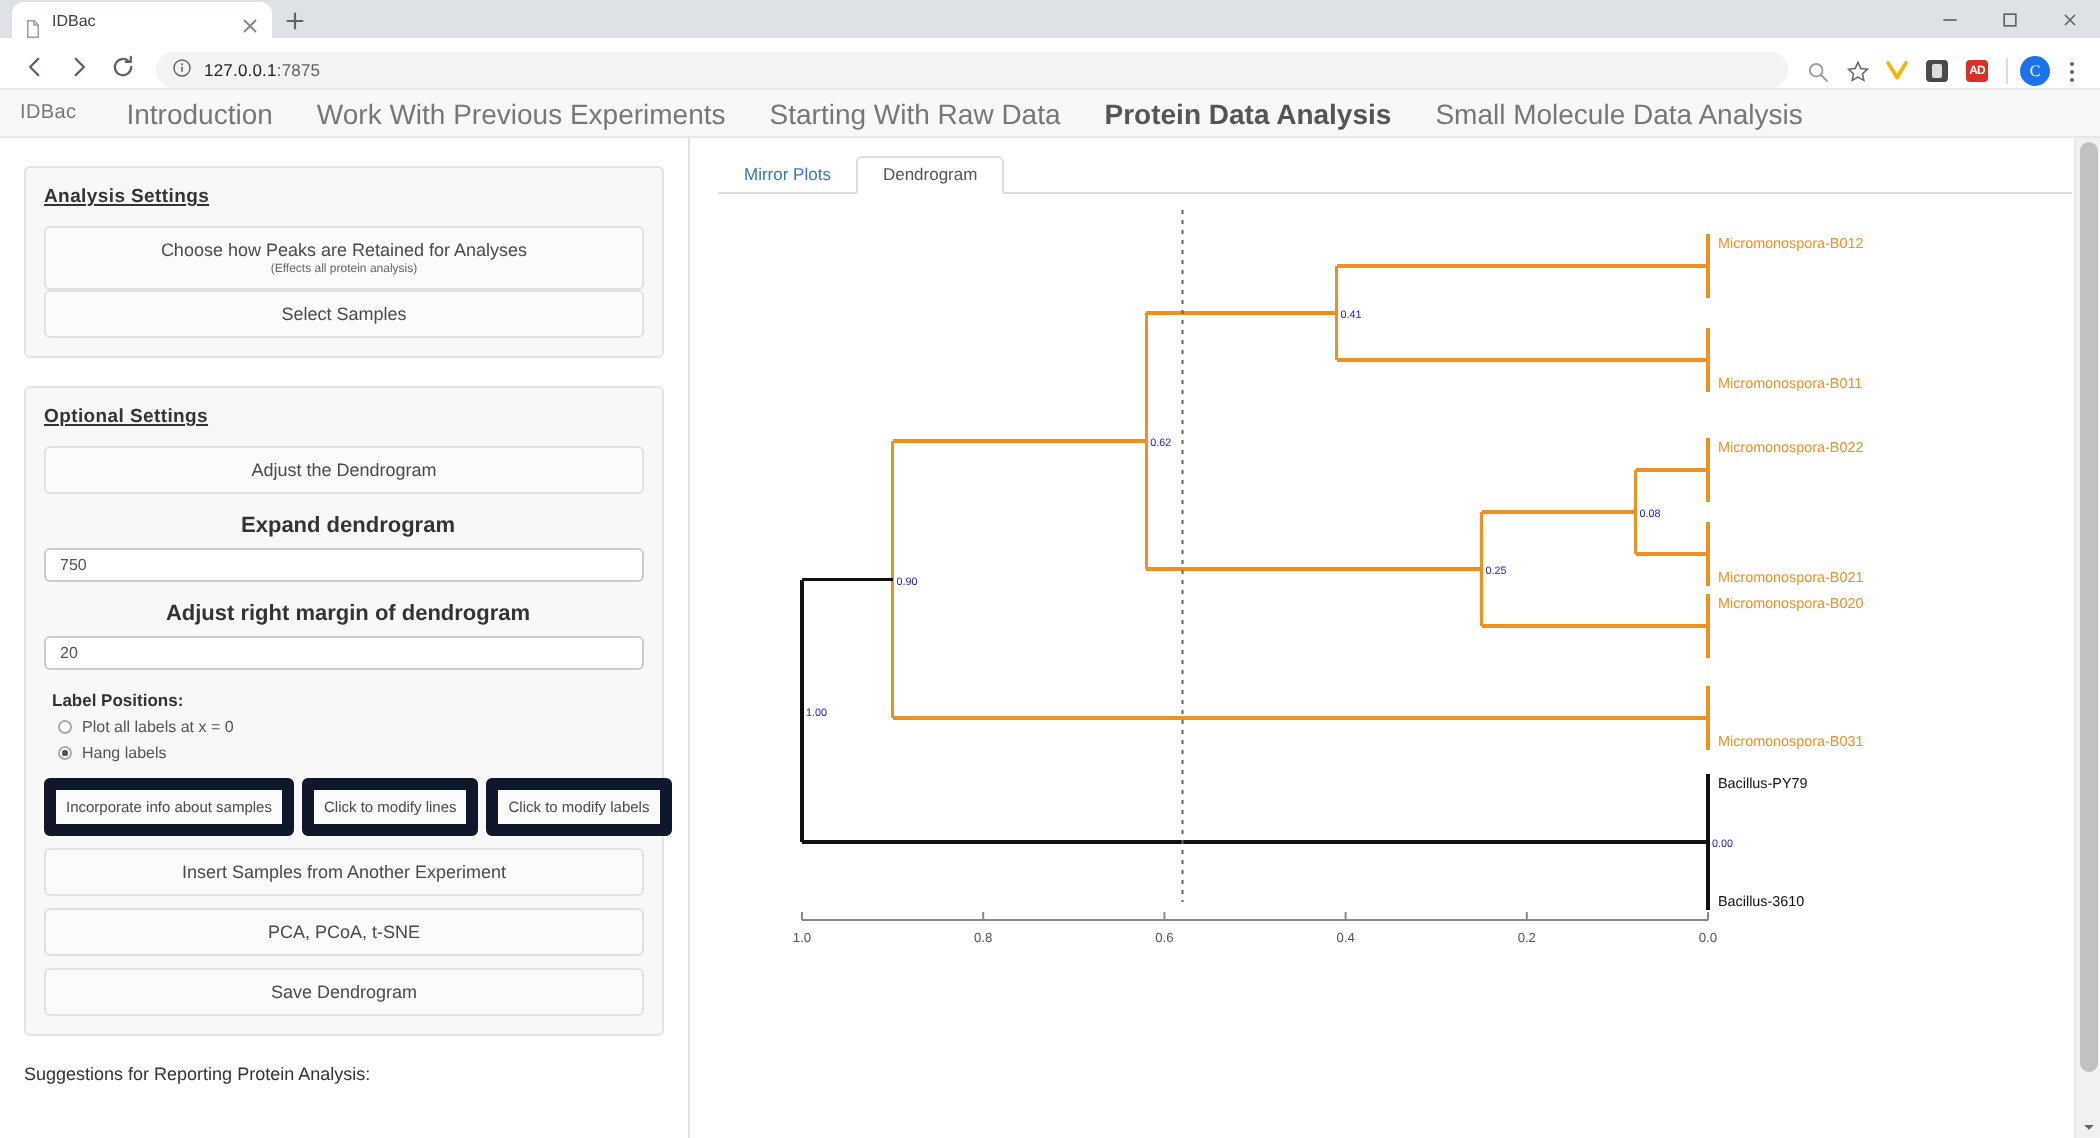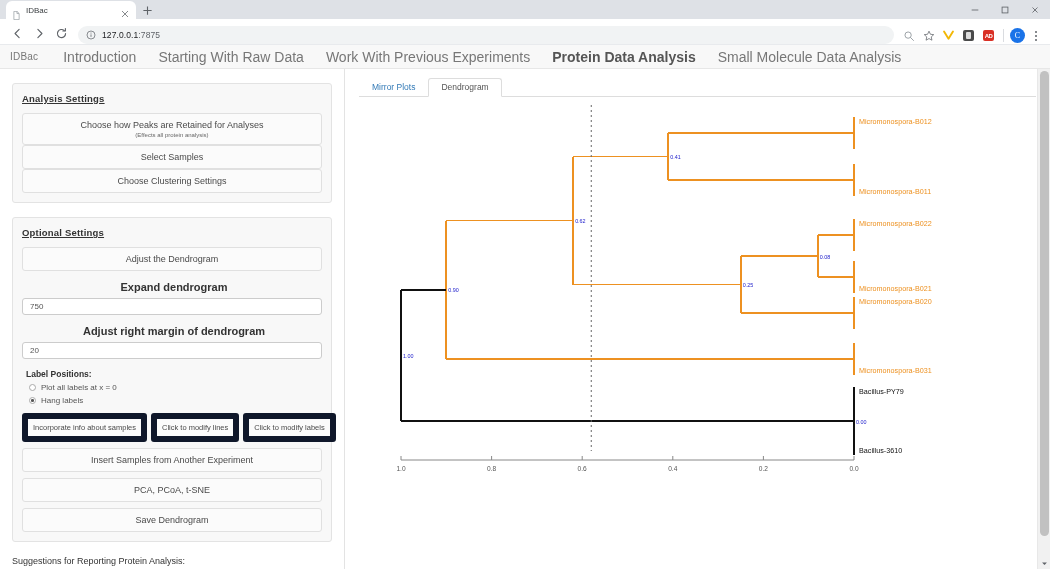--- a/index.html
+++ b/index.html
@@ -264,38 +264,37 @@
           <i></i>
         </span>
     </div>
   </div>
 
   <div class="page">
 
     <div class="appnav">
       <span class="brand">IDBac</span>
       <span class="navitem">Introduction</span>
+      <span class="navitem">Work With Previous Experiments</span>
       <span class="navitem">Starting With Raw Data</span>
-      <span class="navitem">Work With Previous Experiments</span>
       <span class="navitem active">Protein Data Analysis</span>
       <span class="navitem">Small Molecule Data Analysis</span>
     </div>
 
     <div class="appbody">
 
       <div class="sidebar">
 
         <div class="panel">
           <div class="panel-title">Analysis Settings</div>
           <div class="collapse-btn">
             <div>Choose how Peaks are Retained for Analyses</div>
             <div class="collapse-sub">(Effects all protein analysis)</div>
           </div>
           <div class="collapse-btn">Select Samples</div>
-          <div class="collapse-btn">Choose Clustering Settings</div>
         </div>
 
         <div class="panel">
           <div class="panel-title">Optional Settings</div>
           <div class="collapse-btn">Adjust the Dendrogram</div>
 
           <div class="field-label">Expand dendrogram</div>
           <div class="text-input">750</div>
 
           <div class="field-label">Adjust right margin of dendrogram</div>

